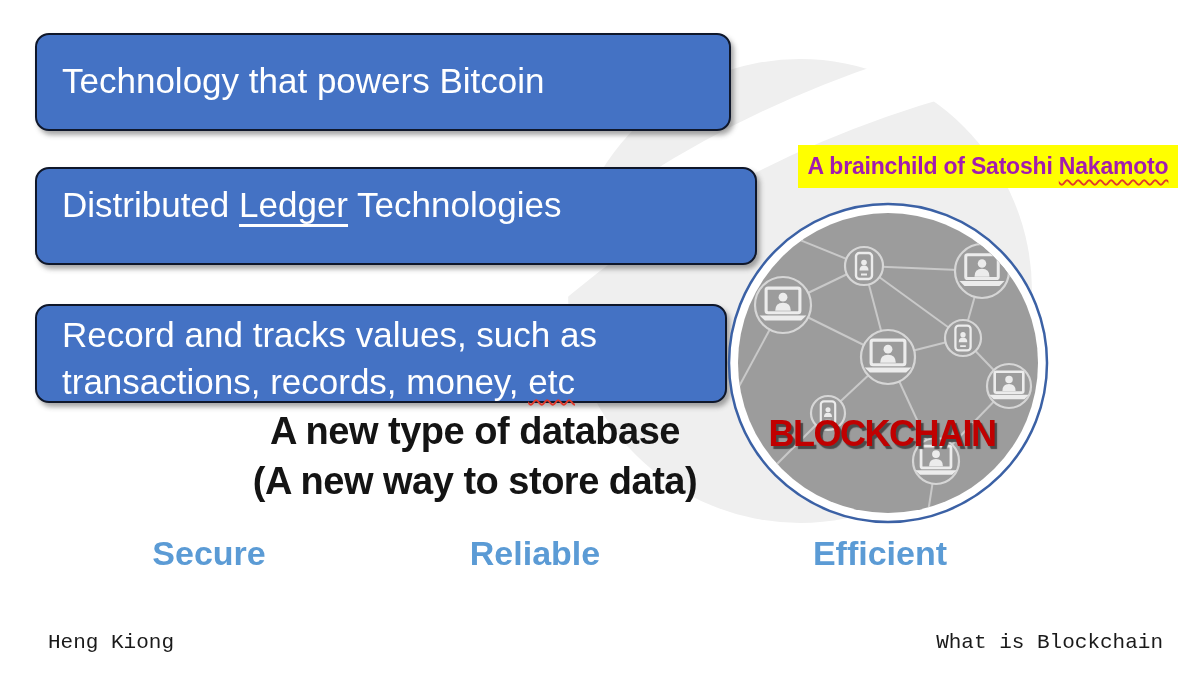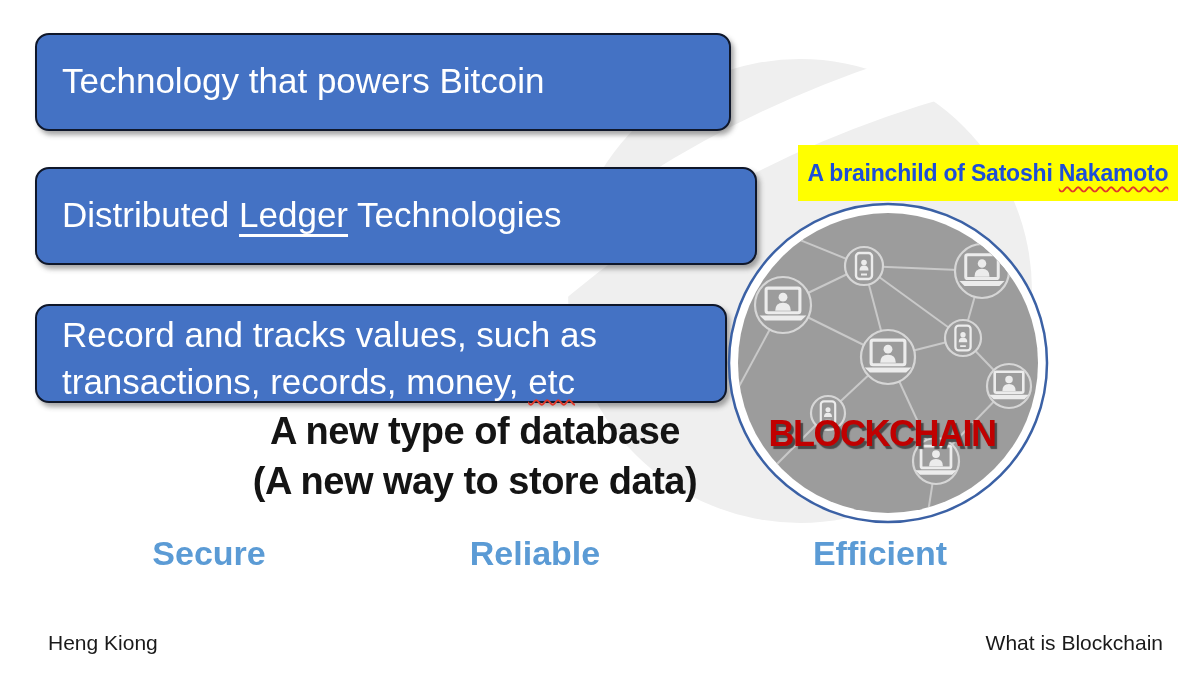--- a/index.html
+++ b/index.html
@@ -11,59 +11,59 @@
 
   
   .bbox{
     position:absolute;background:#4472c4;border:2px solid #0f172a;border-radius:14px;
     box-shadow:3px 4px 5px rgba(60,60,60,.45);
     color:#ffffff;font-size:35px;line-height:47px;padding-left:25px;box-sizing:border-box;
     z-index:2;
   }
   .bbox .line{white-space:nowrap;}
   #box1{left:35px;top:33px;width:696px;height:98px;padding-top:22px;}
-  #box2{left:35px;top:167px;width:722px;height:98px;padding-top:22px;}
+  #box2{left:35px;top:167px;width:722px;height:98px;padding-top:12px;}
   #box3{left:35px;top:304px;width:692px;height:99px;padding-top:5px;}
   .u-white{
     text-decoration:underline;text-decoration-thickness:3px;text-underline-offset:7px;
     text-decoration-color:#ffffff;
   }
   .sp-red{
     text-decoration:underline;text-decoration-style:wavy;text-decoration-color:#e0392b;
     text-decoration-thickness:2px;text-underline-offset:5px;
   }
 
   .db-note{
     position:absolute;left:215px;top:406px;width:520px;text-align:center;z-index:2;
     color:#141414;font-size:38px;line-height:50px;font-weight:600;letter-spacing:-.5px;
   }
 
   .highlight{
-    position:absolute;left:798px;top:145px;width:380px;height:56px;z-index:2;
+    position:absolute;left:798px;top:145px;width:380px;height:43px;z-index:2;
     background:#ffff00;display:flex;align-items:center;justify-content:center;
-    color:#1d4ed8;font-weight:700;font-size:23px;letter-spacing:-.2px;white-space:nowrap;
+    color:#a21caf;font-weight:700;font-size:23px;letter-spacing:-.2px;white-space:nowrap;
   }
 
   .graphic{position:absolute;left:722px;top:199px;width:332px;height:332px;z-index:3;}
   .blockchain-label{
     position:absolute;left:756px;top:413px;width:252px;text-align:center;z-index:4;
     color:#c00000;font-size:36px;font-weight:700;letter-spacing:-1.5px;
     text-shadow:2.5px 2.5px 1px #4a4a4a;white-space:nowrap;
   }
 
   .quality{
     position:absolute;top:534px;transform:translateX(-50%);z-index:2;
     color:#5b9bd5;font-size:34px;font-weight:700;white-space:nowrap;
   }
   #q-secure{left:209px;}
   #q-reliable{left:535px;}
   #q-efficient{left:880px;}
 
   .footer{
-    position:absolute;top:631px;z-index:2;color:#1a1a1a;font-size:21px;white-space:nowrap;
+    position:absolute;top:631px;z-index:2;color:#1a1a1a;font-size:21px;white-space:nowrap;font-family:Liberation Mono, monospace;
   }
   #footer-author{left:48px;}
   #footer-topic{right:37px;text-align:right;}
 </style>
 </head>
 <body>
 
 <div class="slide">
 
   <svg class="bg-layer" viewBox="0 0 1200 675" aria-hidden="true">

